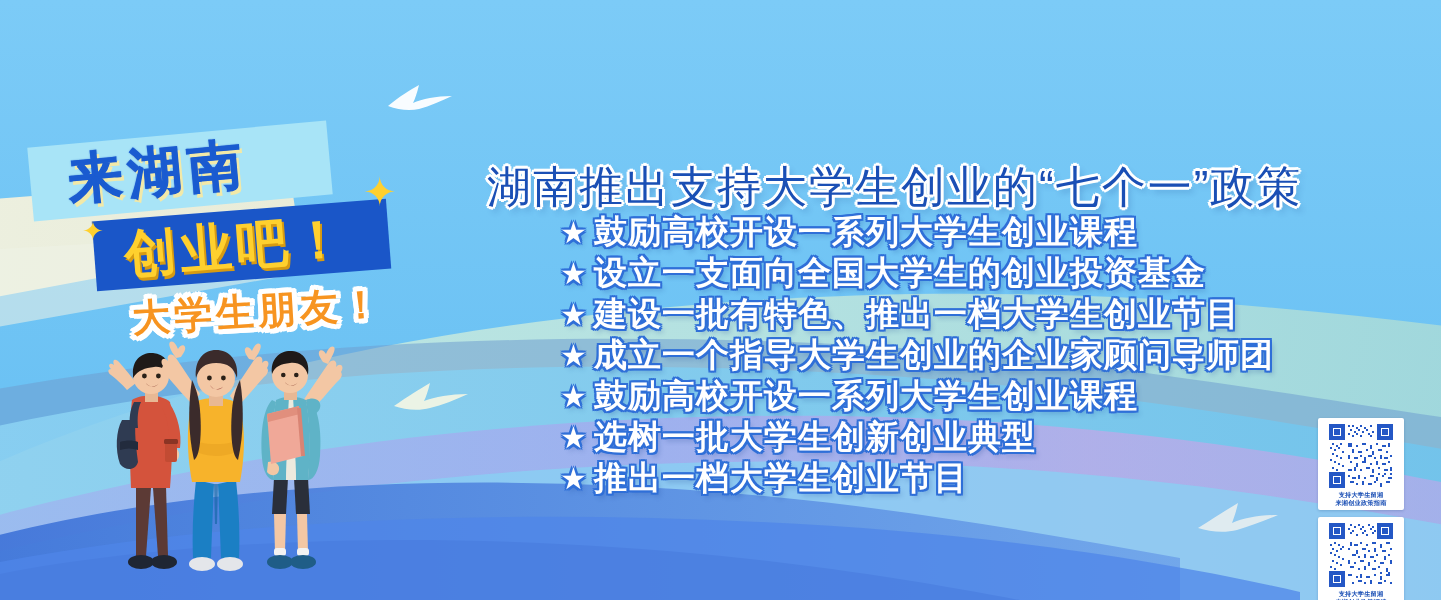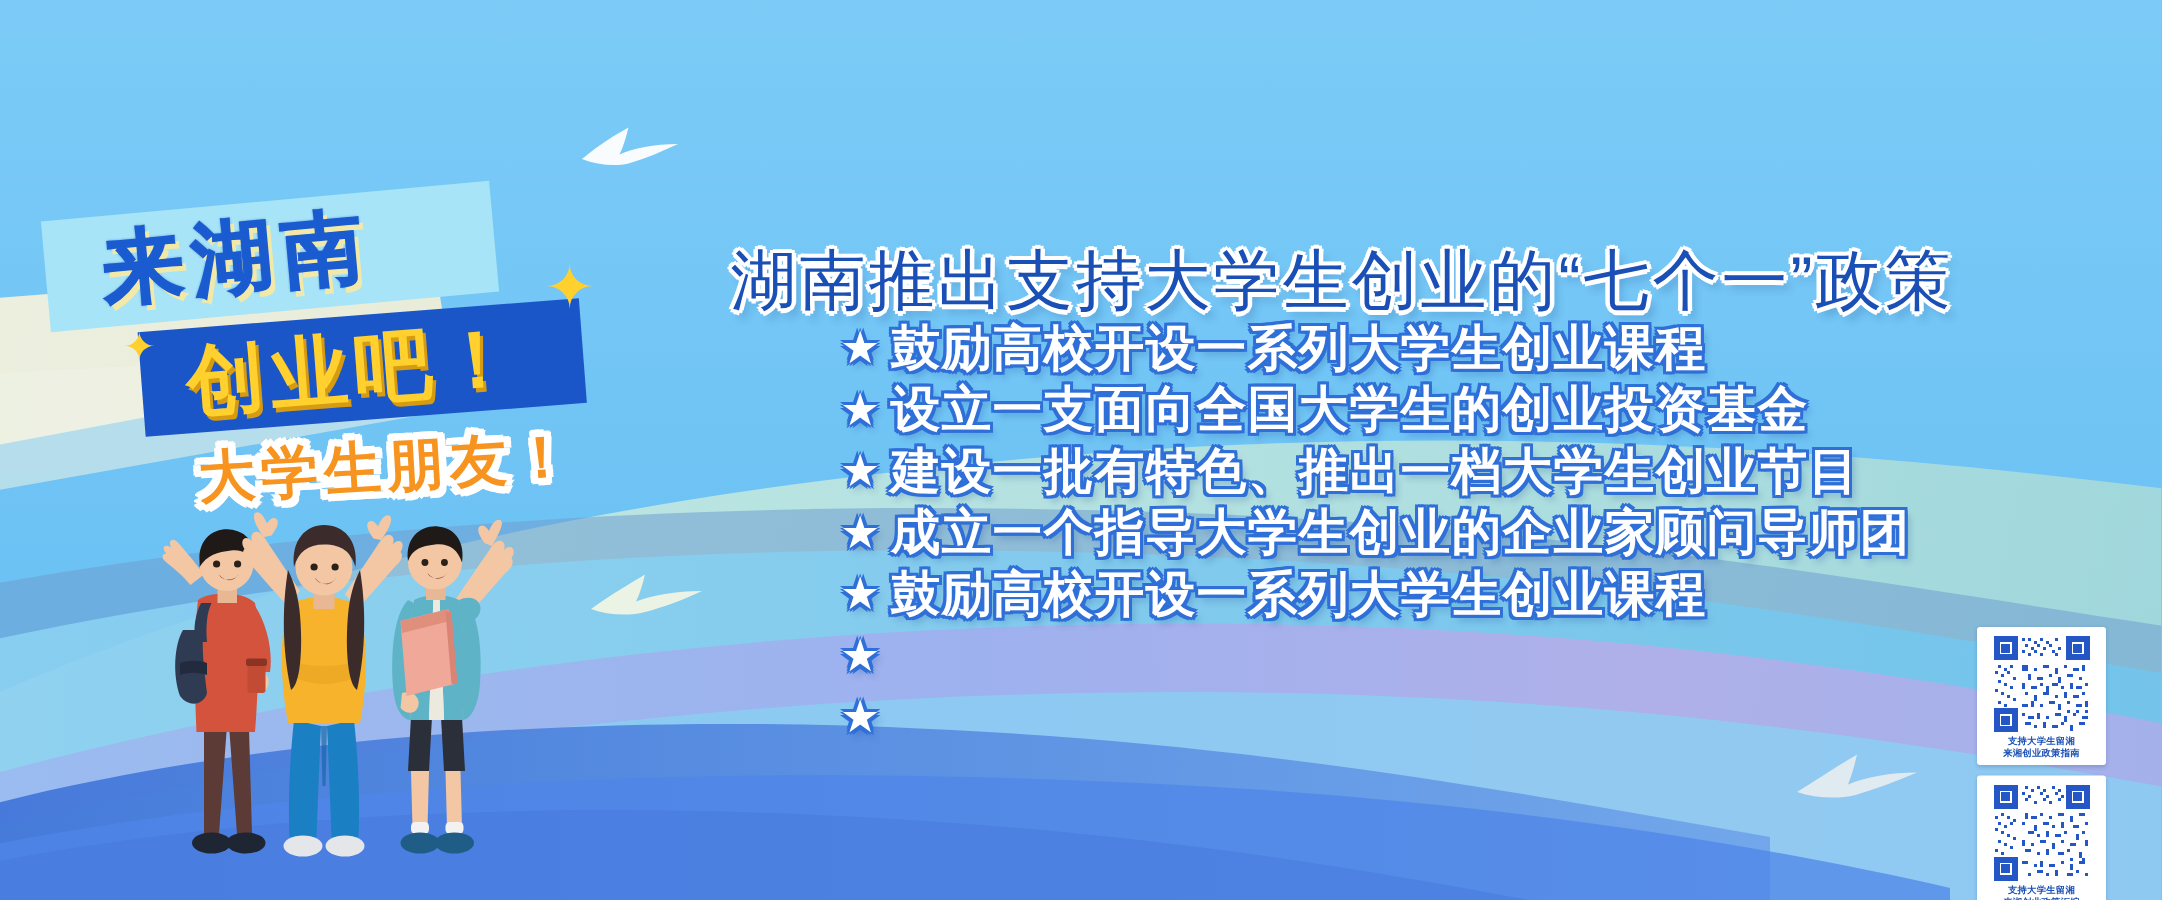--- a/index.html
+++ b/index.html
@@ -197,23 +197,25 @@
     <div class="bullet-row">
       <span class="bullet-star">★</span>
       <span>成立一个指导大学生创业的企业家顾问导师团</span>
     </div>
     <div class="bullet-row">
       <span class="bullet-star">★</span>
       <span>鼓励高校开设一系列大学生创业课程</span>
     </div>
     <div class="bullet-row">
       <span class="bullet-star">★</span>
-    </div>
-    <div class="bullet-row">
-      <span class="bullet-star">★</span>
+      <span>选树一批大学生创新创业典型</span>
+    </div>
+    <div class="bullet-row">
+      <span class="bullet-star">★</span>
+      <span>推出一档大学生创业节目</span>
     </div>
   </div>
 
   <div id="qr-stack">
     <div class="qr-card">
       <svg class="qr-img" viewBox="0 0 33 33" shape-rendering="crispEdges">
         <rect width="33" height="33" fill="#fff"></rect>
         <g fill="#2457c5">
           <path d="M1,1h7v7h-7z M2,2h5v5h-5z" fill="none" stroke="#2457c5" stroke-width="1"></path>
           <rect x="3" y="3" width="3" height="3"></rect>

